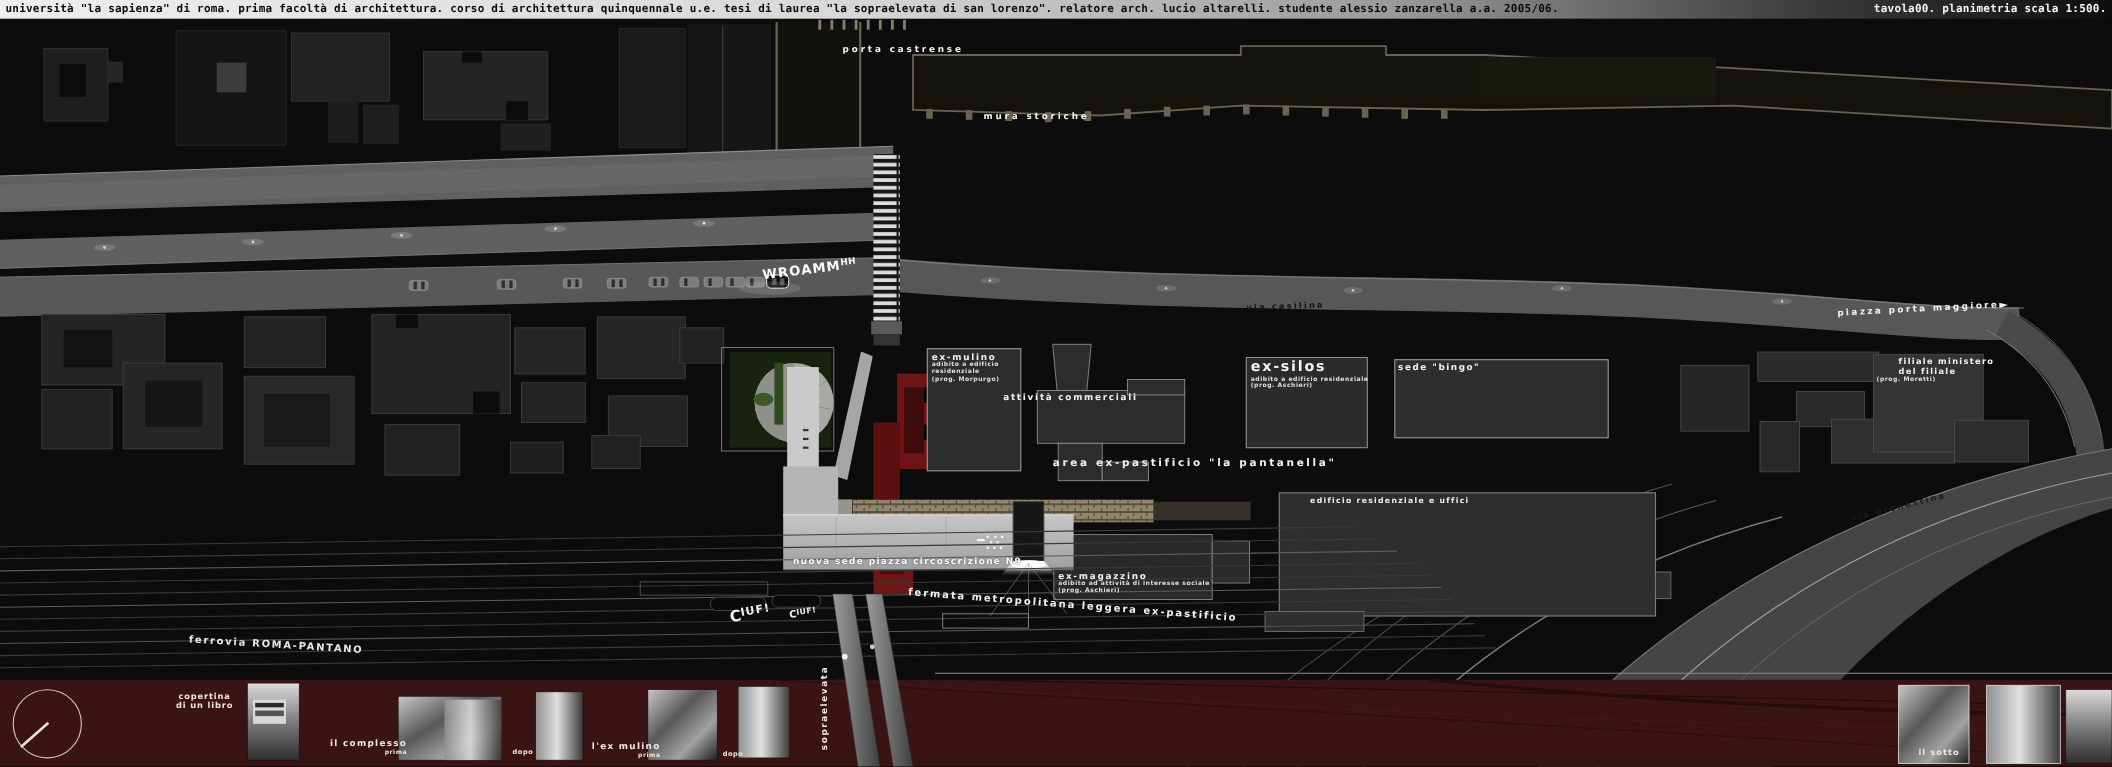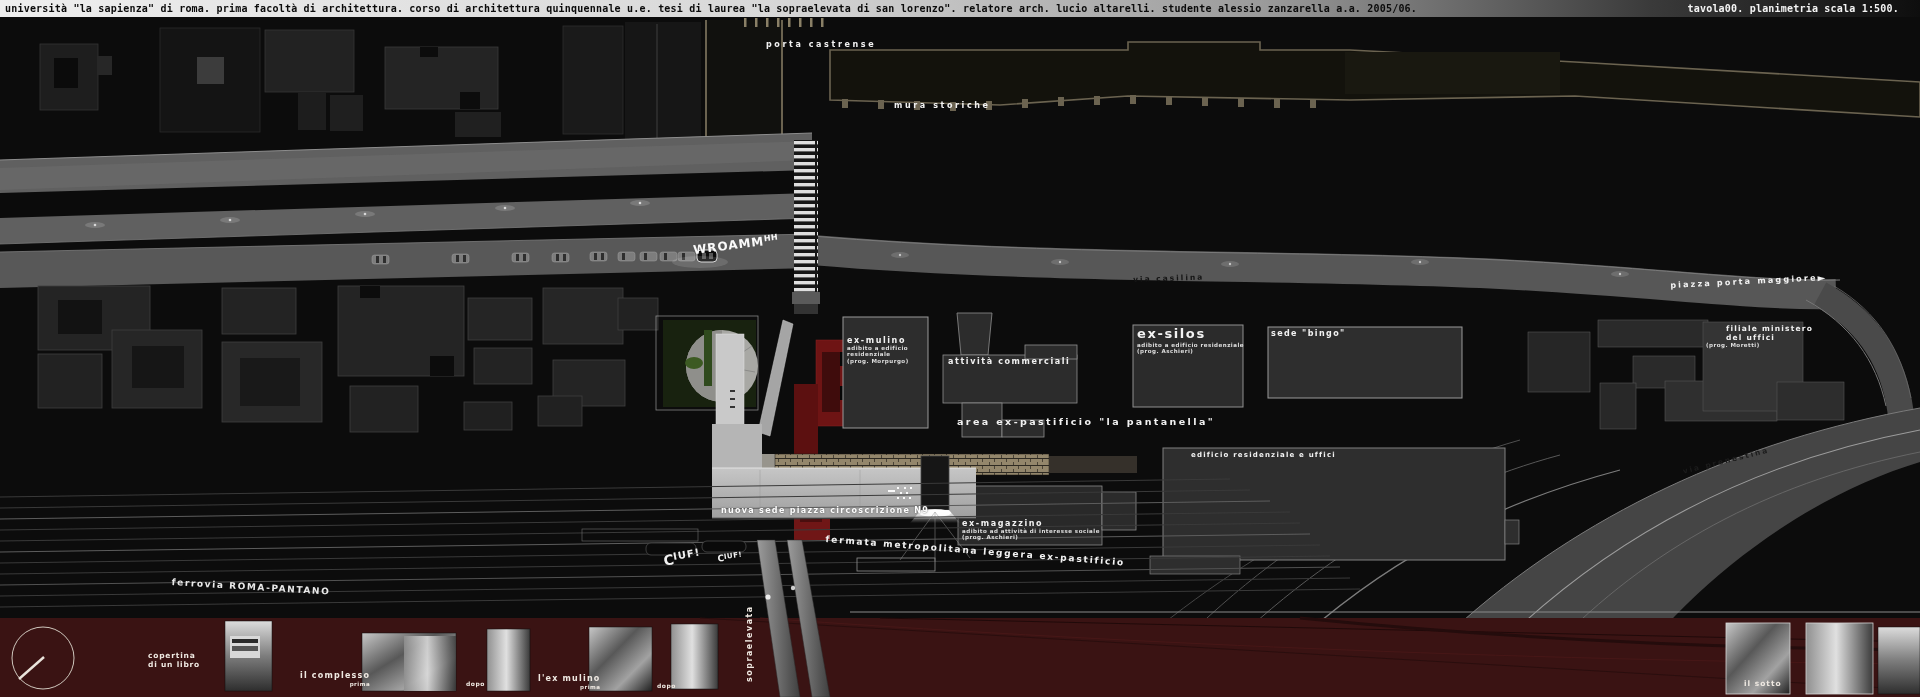--- a/index.html
+++ b/index.html
@@ -4,59 +4,59 @@
 <style>
   html,body{margin:0;padding:0;background:#000;}
   #stage{position:relative;width:1920px;height:697px;background:#0b0b0b;overflow:hidden;
          font-family:"DejaVu Sans",sans-serif;}
   
   #hdr{position:absolute;top:0;left:0;width:1920px;height:17px;z-index:20;
        background:linear-gradient(90deg,#eeeeee 0%,#d8d8d8 40%,#9a9a9a 66%,#3a3a3a 86%,#0e0e0e 100%);
        display:flex;align-items:center;justify-content:space-between;
        font-family:"DejaVu Sans Mono",monospace;font-weight:bold;font-size:10px;letter-spacing:.2px;}
   #hdr .hl{color:#0b0b0b;padding-left:5px;white-space:nowrap;}
-  #hdr .hr{color:#f4f4f4;padding-right:21px;white-space:nowrap;}
+  #hdr .hr{color:#f4f4f4;padding-right:5px;white-space:nowrap;}
   
   #map{position:absolute;left:0;top:0;width:1920px;height:697px;z-index:1;}
   
   .lbl{position:absolute;color:#f2f2f2;font-weight:bold;white-space:nowrap;z-index:12;
        transform-origin:left top;line-height:1.15;}
   .lbl .t{display:block;font-size:8px;letter-spacing:1.6px;}
   .lbl .t2{display:block;font-size:7.5px;letter-spacing:1.2px;line-height:9px;padding-left:20px;}
   .lbl .s{display:block;font-size:5.5px;letter-spacing:.5px;line-height:6.3px;opacity:.9;}
   .lp-porta{left:766px;top:40px;font-size:8px;letter-spacing:2.6px;}
   .lp-mura{left:894px;top:101px;font-size:8px;letter-spacing:2.6px;}
   .lp-wroamm{left:692px;top:240px;transform:rotate(-7deg);color:#fafafa;}
   .lp-wroamm .big{font-size:12px;letter-spacing:1px;}
   .lp-wroamm .small{font-size:8px;vertical-align:4px;letter-spacing:.5px;}
   .lp-casilina{left:1133px;top:276px;font-size:7.5px;letter-spacing:2px;color:#141414;transform:rotate(-2deg);}
   .lp-maggiore{left:1670px;top:280px;font-size:8px;letter-spacing:2.2px;transform:rotate(-3deg);}
   .lp-maggiore .arr{font-size:10px;letter-spacing:0;vertical-align:-1px;}
-  .lp-exmulino{left:847px;top:320px;margin-top:16px;}
-  .lp-attivita{left:948px;top:357px;font-size:8px;letter-spacing:1.6px;}
+  .lp-exmulino{left:847px;top:320px;}
+  .lp-attivita{left:912px;top:357px;font-size:8px;letter-spacing:1.6px;}
   .lp-pastificio{left:957px;top:417px;font-size:9.5px;letter-spacing:2.4px;}
   .lp-exsilos{left:1137px;top:327px;}
   .lp-exsilos .t{font-size:13px;}
   .lp-bingo{left:1271px;top:329px;font-size:8px;letter-spacing:1.4px;}
   .lp-filiale{left:1706px;top:324px;}
   .lp-edres{left:1167px;top:451px;font-size:7px;letter-spacing:1.2px;margin-left:24px;}
   .lp-nuova{left:721px;top:506px;font-size:8px;letter-spacing:1.3px;color:#fdfdfd;text-shadow:0 0 2px #555;}
   .lp-exmag{left:962px;top:519px;}
   .lp-fermata{left:826px;top:534px;font-size:9px;letter-spacing:1.8px;transform:rotate(4.5deg);}
   .lp-prenestina{left:1682px;top:468px;font-size:7.5px;letter-spacing:2px;color:#1c1c1c;transform:rotate(-14deg);}
   .lp-ferrovia{left:172px;top:577px;font-size:9px;letter-spacing:1.6px;color:#e9e9e9;transform:rotate(3.5deg);}
   .lp-ciuf1{left:662px;top:552px;transform:rotate(-10deg);}
   .lp-ciuf1 .c{font-size:14px;}
   .lp-ciuf1 .rest{font-size:10px;vertical-align:4px;letter-spacing:1px;}
   .lp-ciuf2{left:716px;top:548px;transform:rotate(-8deg);}
   .lp-ciuf2 .c{font-size:9px;}
   .lp-ciuf2 .rest{font-size:7px;vertical-align:2px;letter-spacing:.5px;}
   
   .fc{position:absolute;z-index:12;color:#efe9e2;font-weight:bold;white-space:nowrap;line-height:1.1;}
-  .fc-copertina{left:148px;top:652px;width:76px;text-align:left;font-size:7.5px;letter-spacing:.8px;line-height:8.5px;}
+  .fc-copertina{left:148px;top:629px;width:76px;text-align:center;font-size:7.5px;letter-spacing:.8px;line-height:8.5px;}
   .fc-complesso{left:300px;top:672px;font-size:8px;letter-spacing:1.2px;}
   .fc-complesso .sm,.fc-mulino .sm{display:block;text-align:right;font-size:5.5px;letter-spacing:.5px;}
   .fc-dopo1{left:466px;top:681px;font-size:6px;letter-spacing:.5px;}
   .fc-mulino{left:538px;top:675px;font-size:8px;letter-spacing:1.2px;}
   .fc-dopo2{left:657px;top:683px;font-size:6px;letter-spacing:.5px;}
   .fc-sopra{left:746px;top:620px;height:62px;font-size:8px;letter-spacing:1.5px;
             writing-mode:vertical-rl;transform:rotate(180deg);}
   .fc-sotto{left:1716px;top:680px;font-size:7.5px;letter-spacing:1px;margin-left:28px;}
 </style>
 </head>
@@ -439,21 +439,21 @@
   <div class="lbl lp-attivita">attività commerciali</div>
   <div class="lbl lp-pastificio">area ex-pastificio "la pantanella"</div>
   <div class="lbl lp-exsilos">
     <span class="t">ex-silos</span>
     <span class="s">adibito a edificio residenziale</span>
     <span class="s">(prog. Aschieri)</span>
   </div>
   <div class="lbl lp-bingo">sede "bingo"</div>
   <div class="lbl lp-filiale">
     <span class="t2">filiale ministero</span>
-    <span class="t2">del uffici</span>
+    <span class="t2">del filiale</span>
     <span class="s">(prog. Moretti)</span>
   </div>
   <div class="lbl lp-edres">edificio residenziale e uffici</div>
   <div class="lbl lp-nuova">nuova sede piazza circoscrizione N9</div>
   <div class="lbl lp-exmag">
     <span class="t">ex-magazzino</span>
     <span class="s">adibito ad attività di interesse sociale</span>
     <span class="s">(prog. Aschieri)</span>
   </div>
   <div class="lbl lp-fermata">fermata metropolitana leggera ex-pastificio</div>

